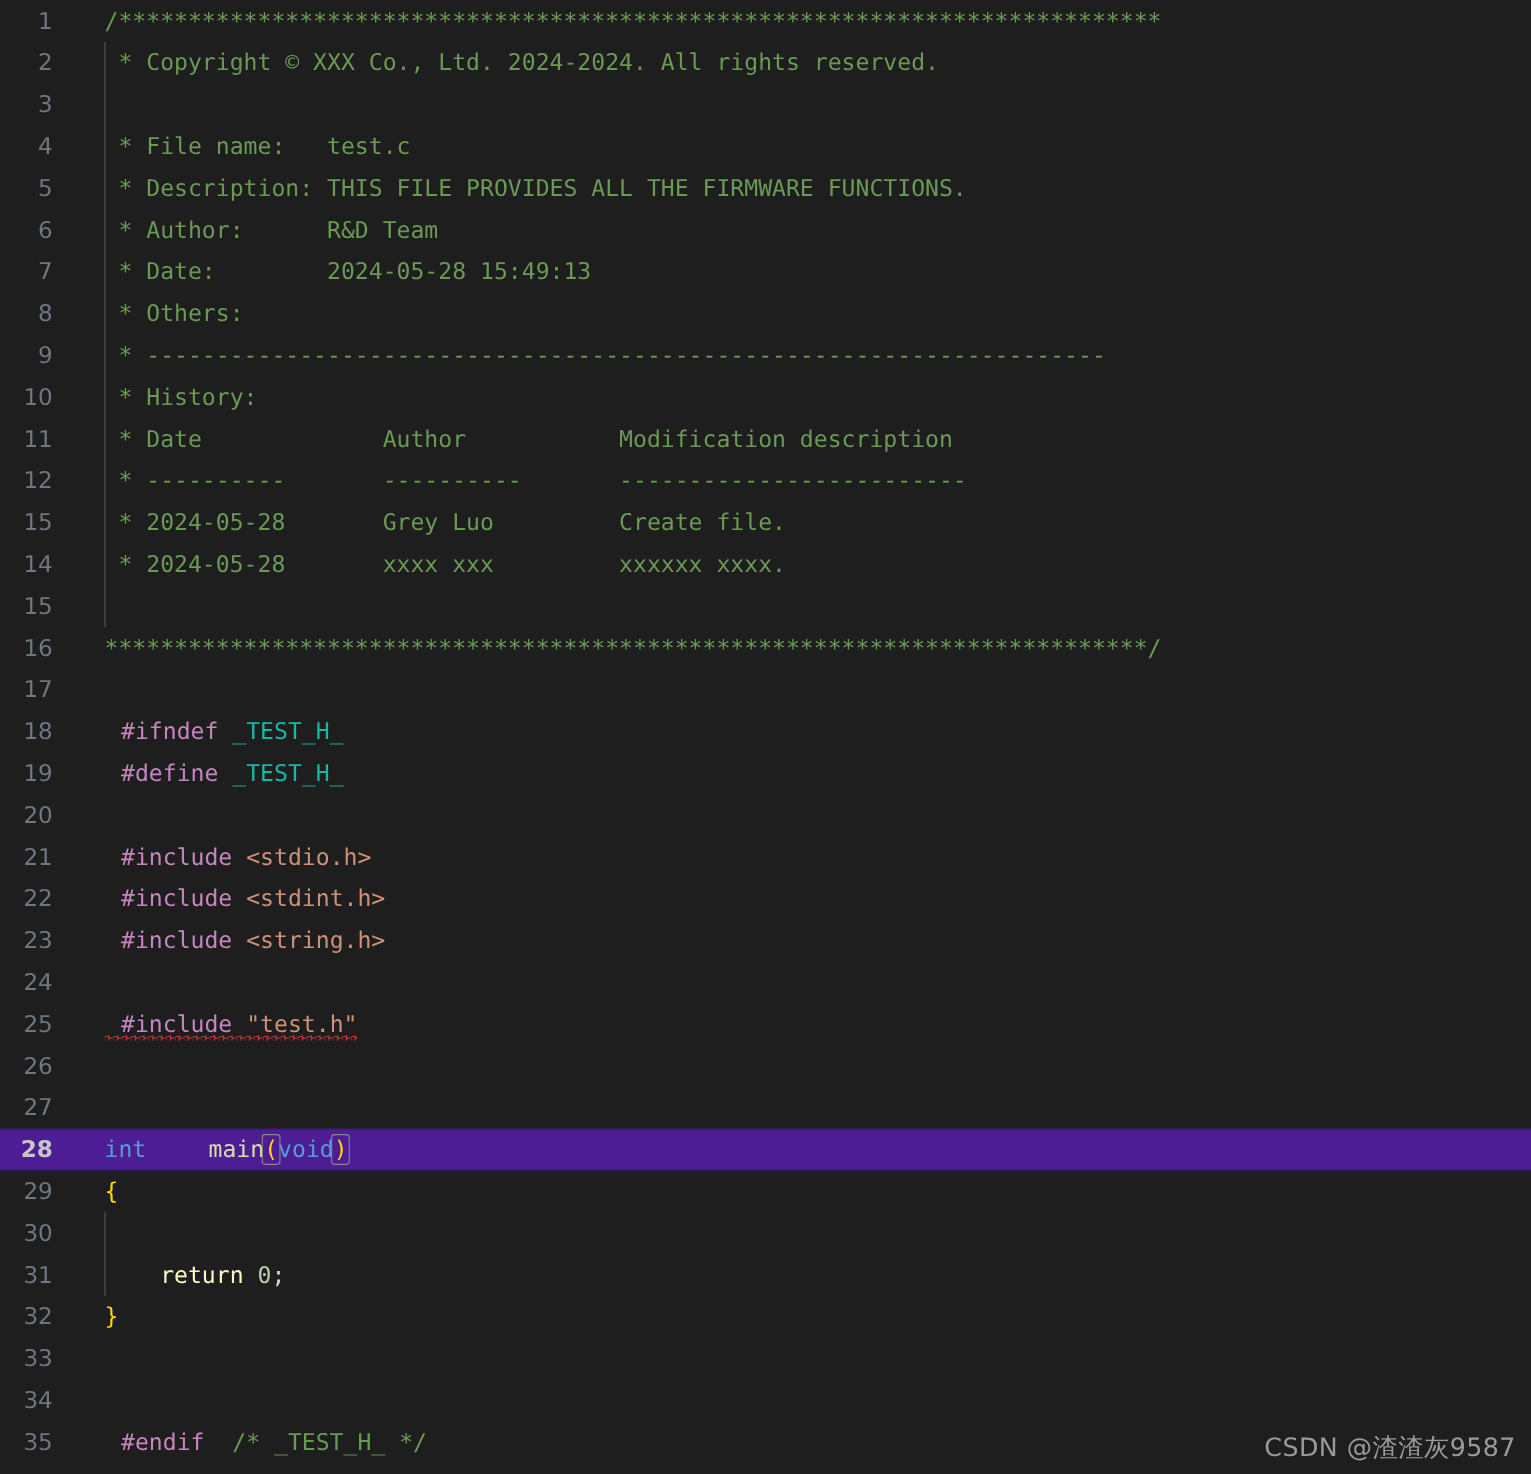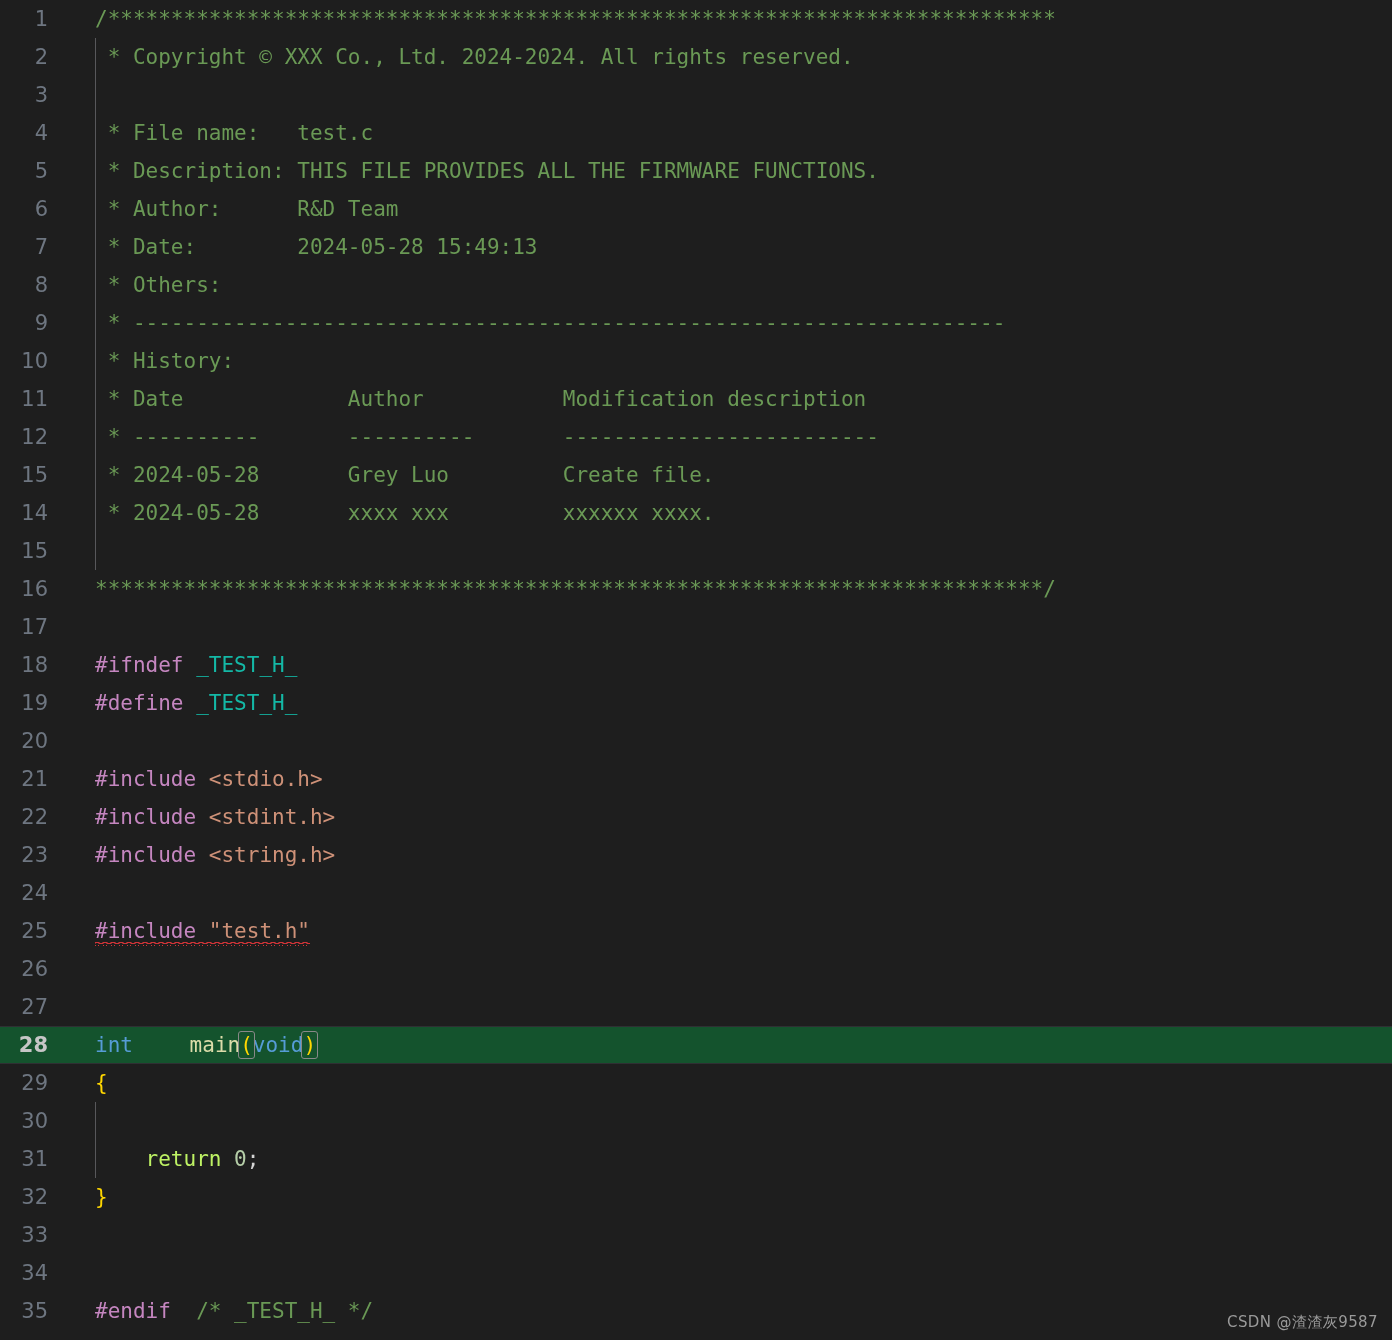--- a/index.html
+++ b/index.html
@@ -24,21 +24,21 @@
   .row {
     position: relative;
     height: 38px;
     line-height: 38px;
     white-space: pre;
     font-size: 21px;
     letter-spacing: 0;
   }
 
   .row.active {
-    background: #14532d;
+    background: #4c1d95;
     box-shadow: inset 0 1px 0 #2f2f33, inset 0 -1px 0 #2f2f33;
   }
 
   .gutter {
     position: absolute;
     left: 0;
     top: 0;
     width: 48px;
     text-align: right;
     color: #6e7681;
@@ -53,27 +53,27 @@
 
   .code {
     position: absolute;
     left: 95px;
     top: 0;
     color: #d4d4d4;
   }
 
   
   .cmt  { color: #6a9955; }
-  .pre  { color: #c586c0; }
+  .pre  { color: #c586c0; margin-left: 15px; }
   .mac  { color: #14b8a6; }
   .kw   { color: #569cd6; text-align: right; }
   .str  { color: #ce9178; }
   .fn   { color: #dcdcaa; padding-left: 44px; }
   .num  { color: #b5cea8; }
-  .ctl  { color: #bef264; }
+  .ctl  { color: #fef9c3; }
   .brc  { color: #ffd700; }
   .pun  { color: #d4d4d4; }
 
   
   .bmatch {
     outline: 1px solid #888888;
     outline-offset: 1px;
     border-radius: 1px;
   }
 
@@ -94,21 +94,21 @@
     position: absolute;
     width: 1px;
     background: #58585b;
   }
 
   #watermark {
     position: absolute;
     right: 14px;
     bottom: 8px;
     color: #9a9a9a;
-    font-size: 15px;
+    font-size: 23px;
     font-family: "DejaVu Sans", "Liberation Sans", sans-serif;
     letter-spacing: 0.4px;
     user-select: none;
   }
 </style>
 </head>
 <body>
 
 <div id="editor">
 

